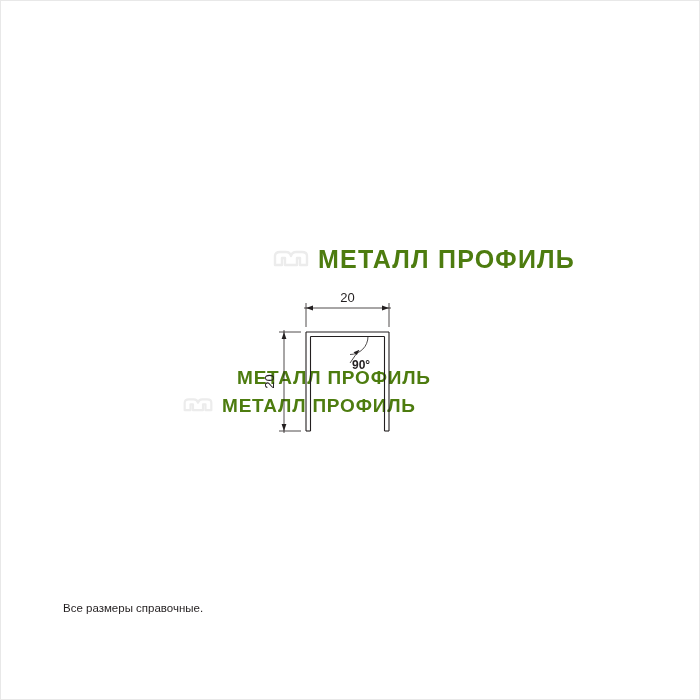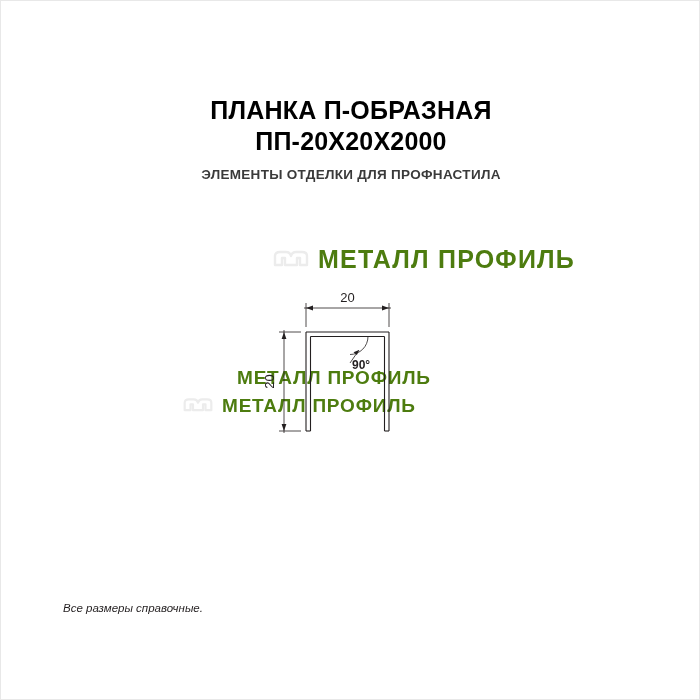--- a/index.html
+++ b/index.html
@@ -88,34 +88,28 @@
   .drawing svg { display: block; }
 
   
   .footer {
     position: absolute;
     left: 62px;
     top: 598px;
     color: #231f20;
     font-size: 11.5px;
     line-height: 18px;
-    font-style: italic;
   }
   .footer div { white-space: nowrap; }
 </style>
 </head>
 <body>
 
 <div class="page">
 
-  <div class="title-block">
-    <div class="title-line1">ПЛАНКА П-ОБРАЗНАЯ</div>
-    <div class="title-line2">ПП-20Х20Х2000</div>
-    <div class="subtitle">ЭЛЕМЕНТЫ ОТДЕЛКИ ДЛЯ ПРОФНАСТИЛА</div>
-  </div>
 
   <div class="wm wm-1">
     <span>
       <svg width="36" height="24" viewBox="0 0 36 24">
         <path d="M2 17 L2 8 Q2 4 7 4 L13 4 Q17 4 18 8 Q19 4 23 4 L29 4 Q34 4 34 8 L34 17 L27 17 L27 10 L24 10 L24 17 L12 17 L12 10 L9 10 L9 17 Z" fill="none" stroke="#ececec" stroke-width="2.4" stroke-linejoin="round"></path>
       </svg>
     </span>
     <span class="wm-text">МЕТАЛЛ ПРОФИЛЬ</span>
   </div>
 

